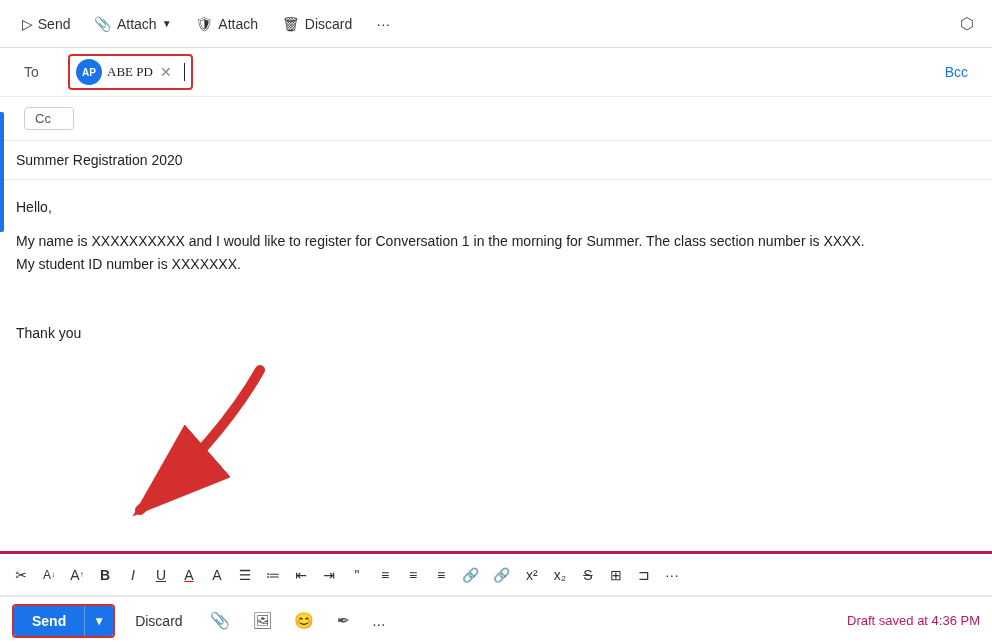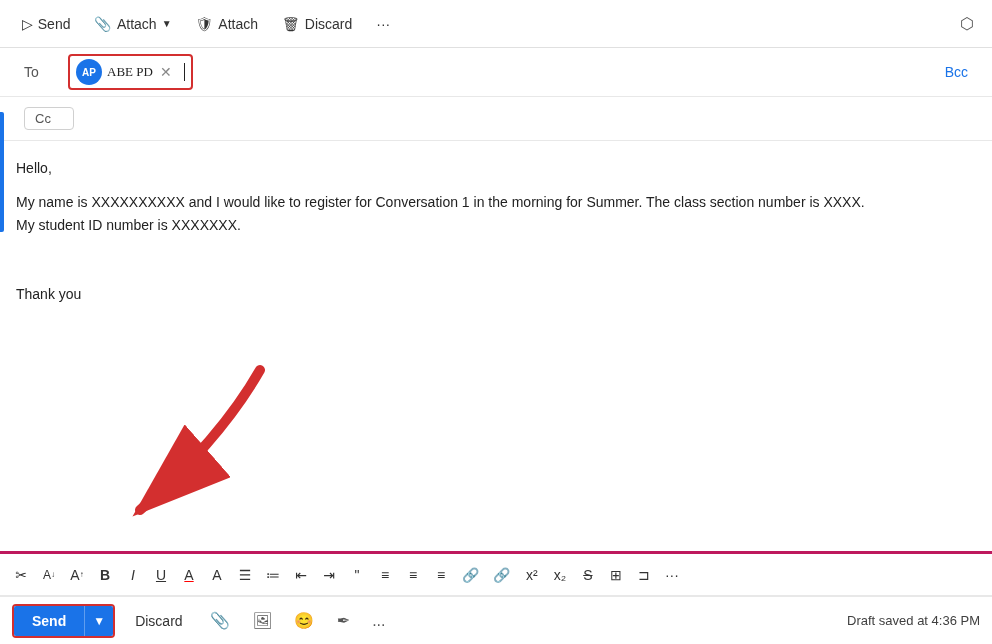--- a/index.html
+++ b/index.html
@@ -229,21 +229,21 @@
       background: transparent;
       cursor: pointer;
       font-size: 16px;
       color: #555;
       padding: 6px 8px;
       border-radius: 4px;
     }
     .draft-status {
       margin-left: auto;
       font-size: 13px;
-      color: #404040;
+      color: #be185d;
     }
 
     
     .left-accent {
       width: 4px;
       background: #1a73e8;
       position: absolute;
       left: 0;
       top: 64px;
       height: 120px;
@@ -319,20 +319,23 @@
     </div>
     <a class="bcc-link">Bcc</a>
   </div>
 
   <div class="field-row">
     <div class="cc-field-box">
       <span class="cc-text">Cc</span>
     </div>
   </div>
 
+  <div class="subject-row">
+    <span class="subject-text">Summer Registration 2020</span>
+  </div>
 
   <div class="body-area">
     <p>Hello,</p>
     <p>
       <span>My name is XXXXXXXXXX and I would like to register for Conversation 1 in the morning for Summer. The class section number is XXXX.</span><br>
       <span>My student ID number is XXXXXXX.</span>
     </p>
     <p><br></p>
     <p>Thank you</p>
   </div>

